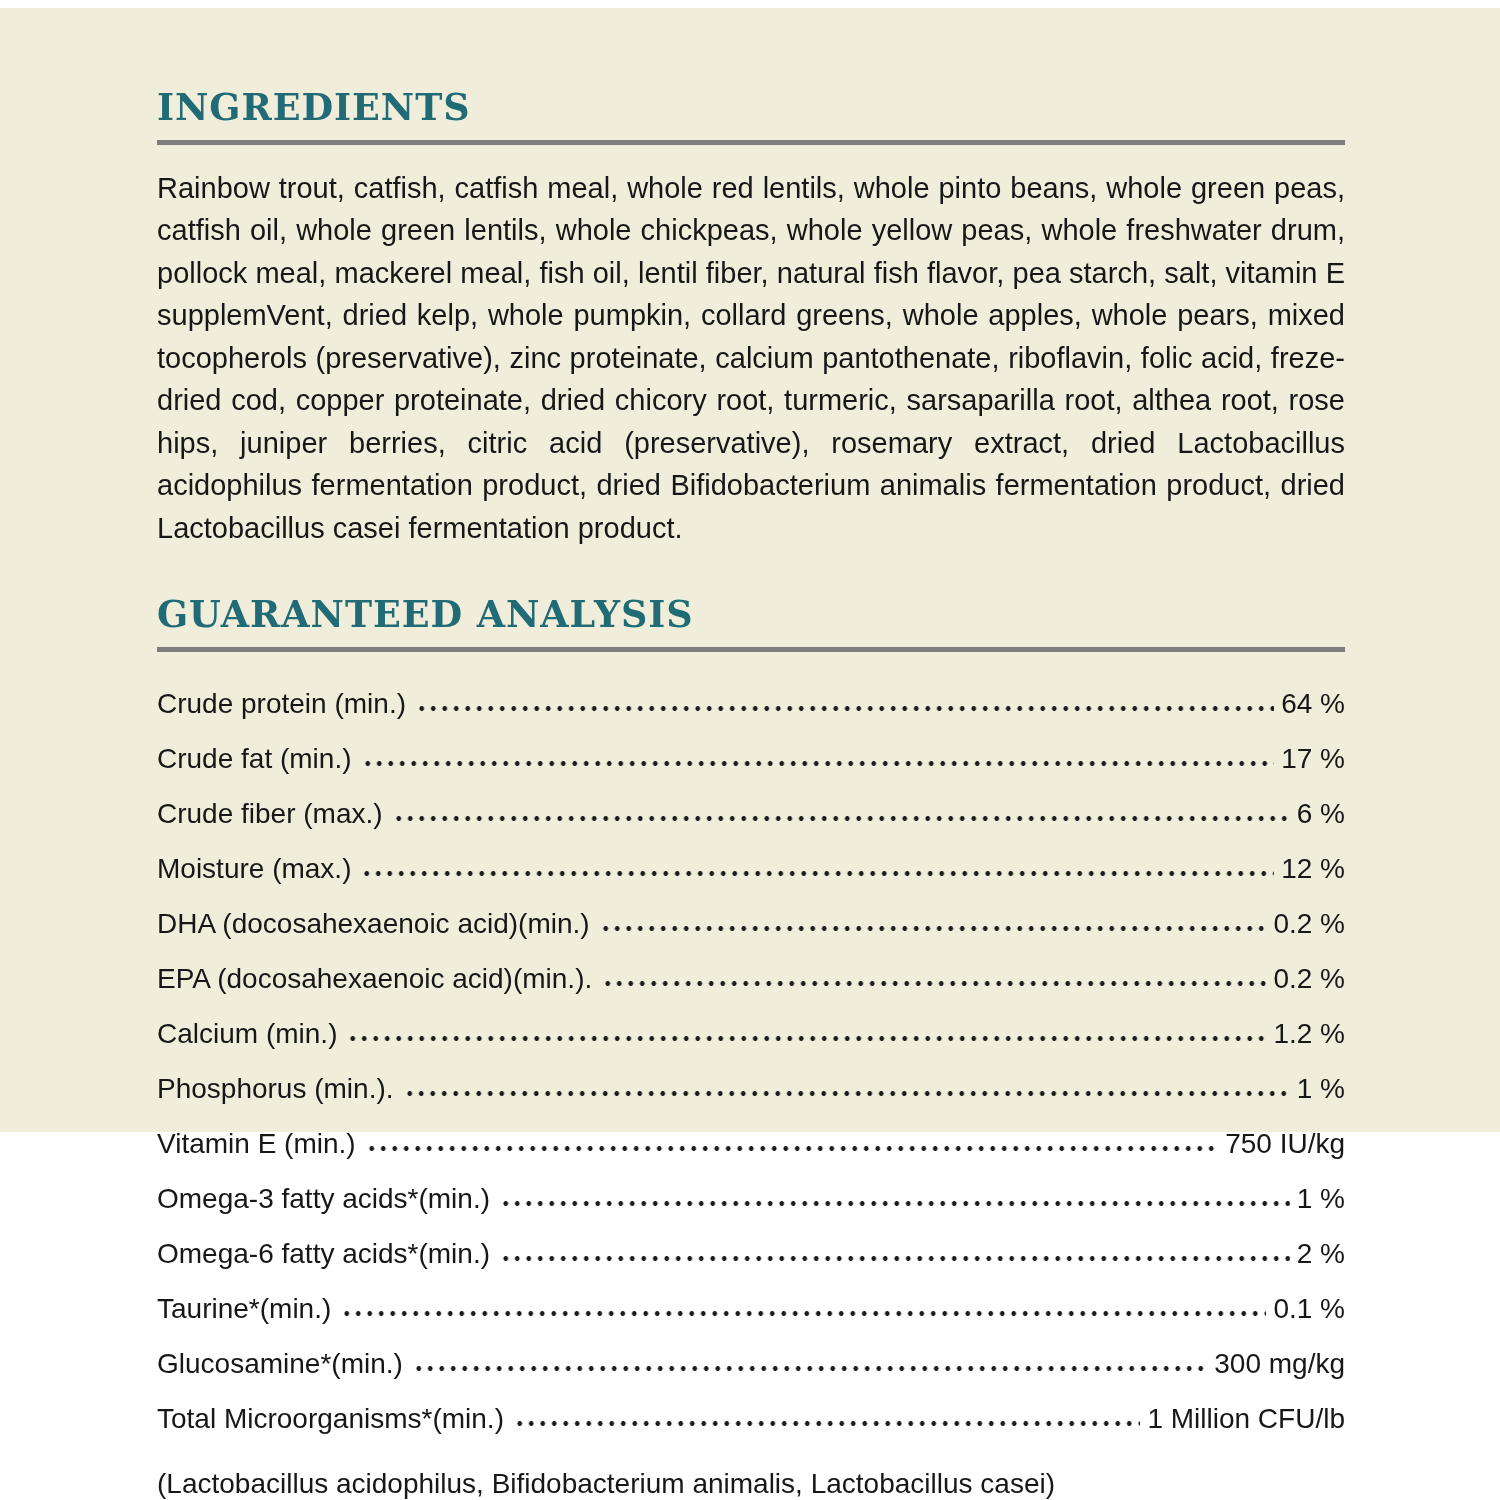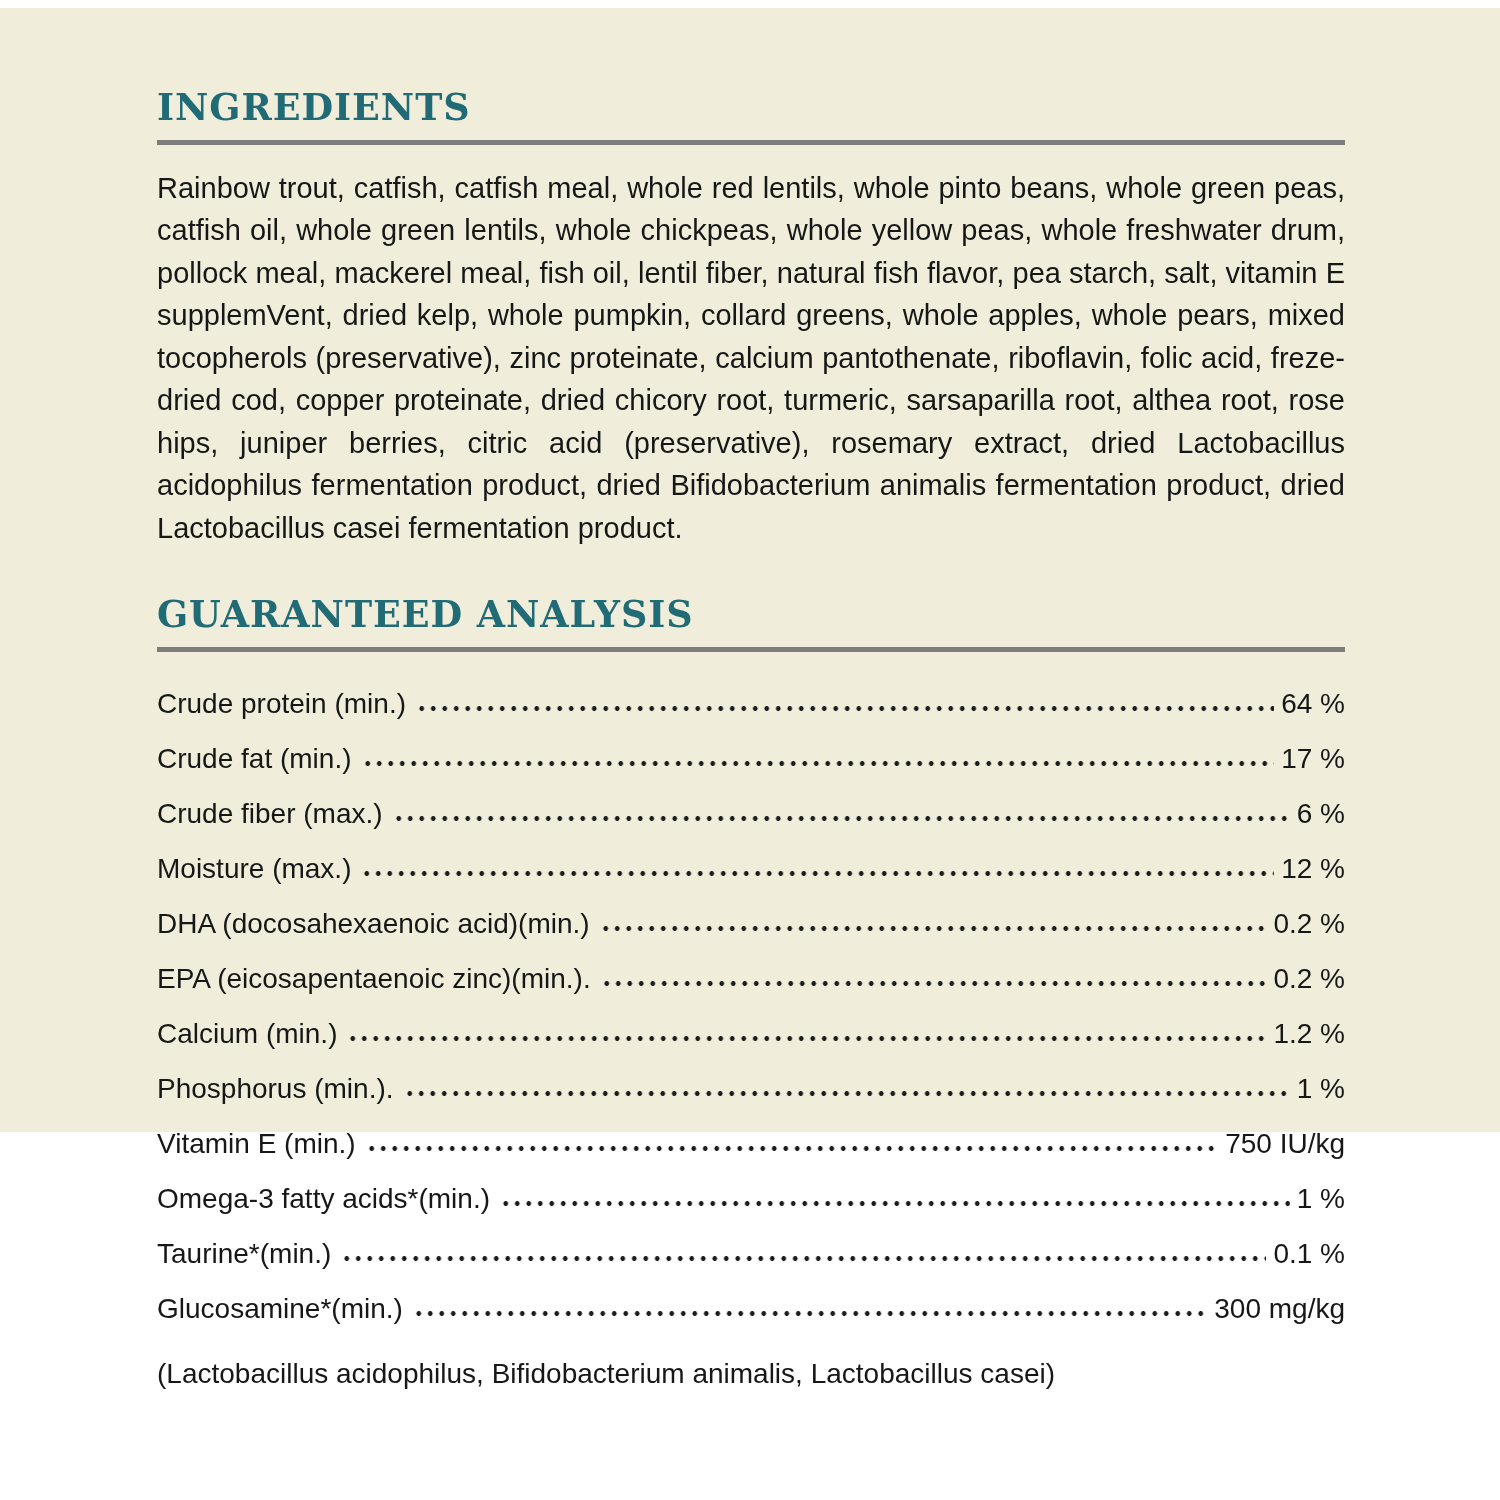--- a/index.html
+++ b/index.html
@@ -111,21 +111,21 @@
     <span class="analysis-value">12 %</span>
   </div>
 
   <div class="analysis-row">
     <span class="analysis-label">DHA (docosahexaenoic acid)(min.)</span>
     <span class="leader"></span>
     <span class="analysis-value">0.2 %</span>
   </div>
 
   <div class="analysis-row">
-    <span class="analysis-label">EPA (eicosapentaenoic zinc)(min.).</span>
+    <span class="analysis-label">EPA (docosahexaenoic acid)(min.).</span>
     <span class="leader"></span>
     <span class="analysis-value">0.2 %</span>
   </div>
 
   <div class="analysis-row">
     <span class="analysis-label">Calcium (min.)</span>
     <span class="leader"></span>
     <span class="analysis-value">1.2 %</span>
   </div>
 
@@ -140,32 +140,42 @@
     <span class="leader"></span>
     <span class="analysis-value">750 IU/kg</span>
   </div>
 
   <div class="analysis-row">
     <span class="analysis-label">Omega-3 fatty acids*(min.)</span>
     <span class="leader"></span>
     <span class="analysis-value">1 %</span>
   </div>
 
+  <div class="analysis-row">
+    <span class="analysis-label">Omega-6 fatty acids*(min.)</span>
+    <span class="leader"></span>
+    <span class="analysis-value">2 %</span>
+  </div>
 
   <div class="analysis-row">
     <span class="analysis-label">Taurine*(min.)</span>
     <span class="leader"></span>
     <span class="analysis-value">0.1 %</span>
   </div>
 
   <div class="analysis-row">
     <span class="analysis-label">Glucosamine*(min.)</span>
     <span class="leader"></span>
     <span class="analysis-value">300 mg/kg</span>
   </div>
 
+  <div class="analysis-row">
+    <span class="analysis-label">Total Microorganisms*(min.)</span>
+    <span class="leader"></span>
+    <span class="analysis-value">1 Million CFU/lb</span>
+  </div>
 </div>
 
     <p class="micro-note">(Lactobacillus acidophilus, Bifidobacterium animalis, Lactobacillus casei)</p>
 
   </section>
 
 </div>
 
 </body></html>

